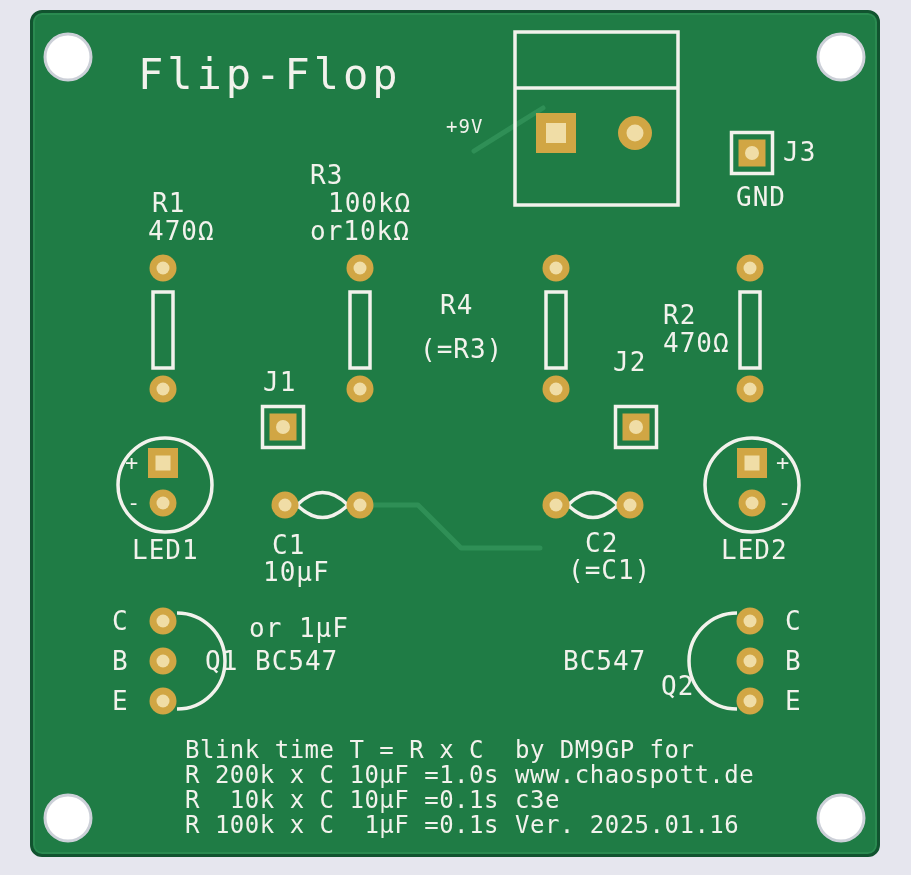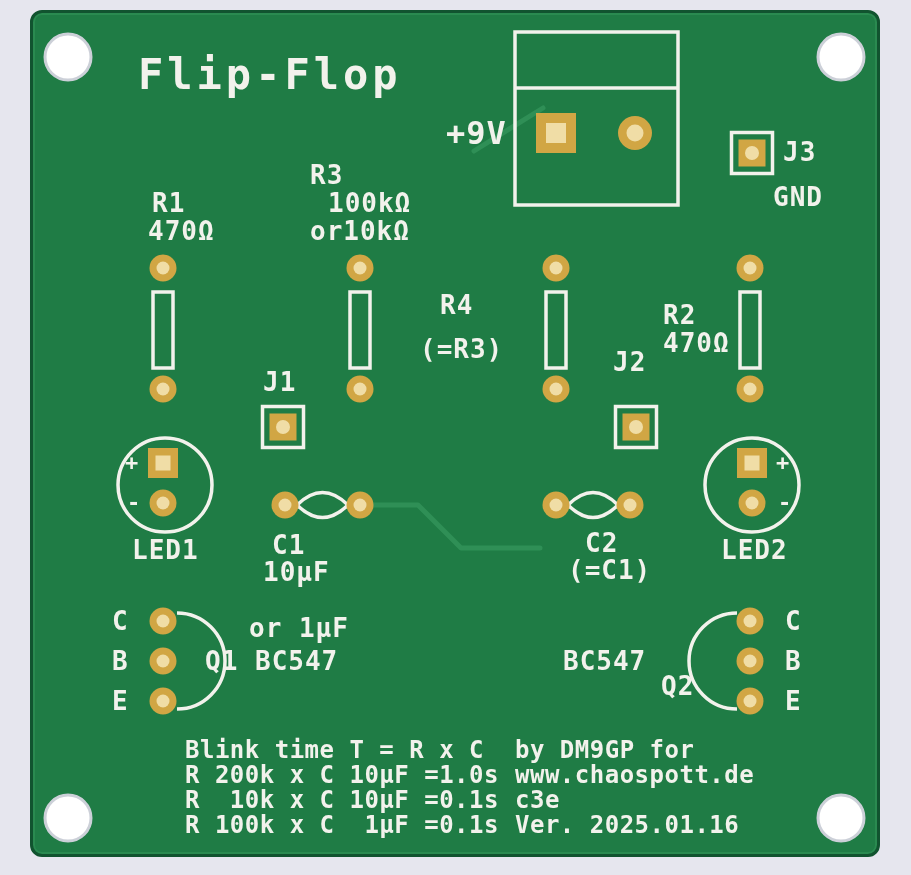--- a/index.html
+++ b/index.html
@@ -11,26 +11,26 @@
   }
   #board{
     position:absolute;left:30px;top:10px;width:844px;height:841px;
     background:#1f7c45;
     border:3px solid #11532f;
     border-radius:12px;
     box-shadow:inset 0 0 0 2px #2a8a50;
   }
   #gfx{position:absolute;left:0;top:0;width:911px;height:875px;pointer-events:none;}
   .silk{
-    position:absolute;color:#f2f2ec;font-weight:700;white-space:pre;
+    position:absolute;color:#f2f2ec;font-weight:400;white-space:pre;
     font-family:"DejaVu Sans Mono", monospace;line-height:1;
     letter-spacing:1px;
   }
   .s42{font-size:42px;letter-spacing:4px;}
-  .s27{font-size:32px;}
+  .s27{font-size:19px;}
   .s26{font-size:26px;}
   .s24{font-size:24px;letter-spacing:0.5px;}
   .s22{font-size:22px;}
 </style>
 </head>
 <body>
 
 <div id="board"></div>
 
 <svg id="gfx" viewBox="0 0 911 875">
@@ -165,21 +165,21 @@
         <circle cx="750" cy="661" r="6.5"></circle>
         <circle cx="750" cy="701" r="6.5"></circle>
     </g>
   </g>
 </svg>
 
 <div class="silk s42" style="left:138px;top:54px">Flip-Flop</div>
 
 <div class="silk s27" style="left:446px;top:117px">+9V</div>
 <div class="silk s26" style="left:783px;top:139px">J3</div>
-<div class="silk s26" style="left:773px;top:184px">GND</div>
+<div class="silk s26" style="left:736px;top:184px">GND</div>
 
 <div class="silk s26" style="left:152px;top:190px">R1</div>
 <div class="silk s26" style="left:148px;top:218px">470Ω</div>
 
 <div class="silk s26" style="left:310px;top:162px">R3</div>
 <div class="silk s26" style="left:328px;top:190px">100kΩ</div>
 <div class="silk s26" style="left:310px;top:218px">or10kΩ</div>
 
 <div class="silk s26" style="left:440px;top:292px">R4</div>
 <div class="silk s26" style="left:420px;top:336px">(=R3)</div>

